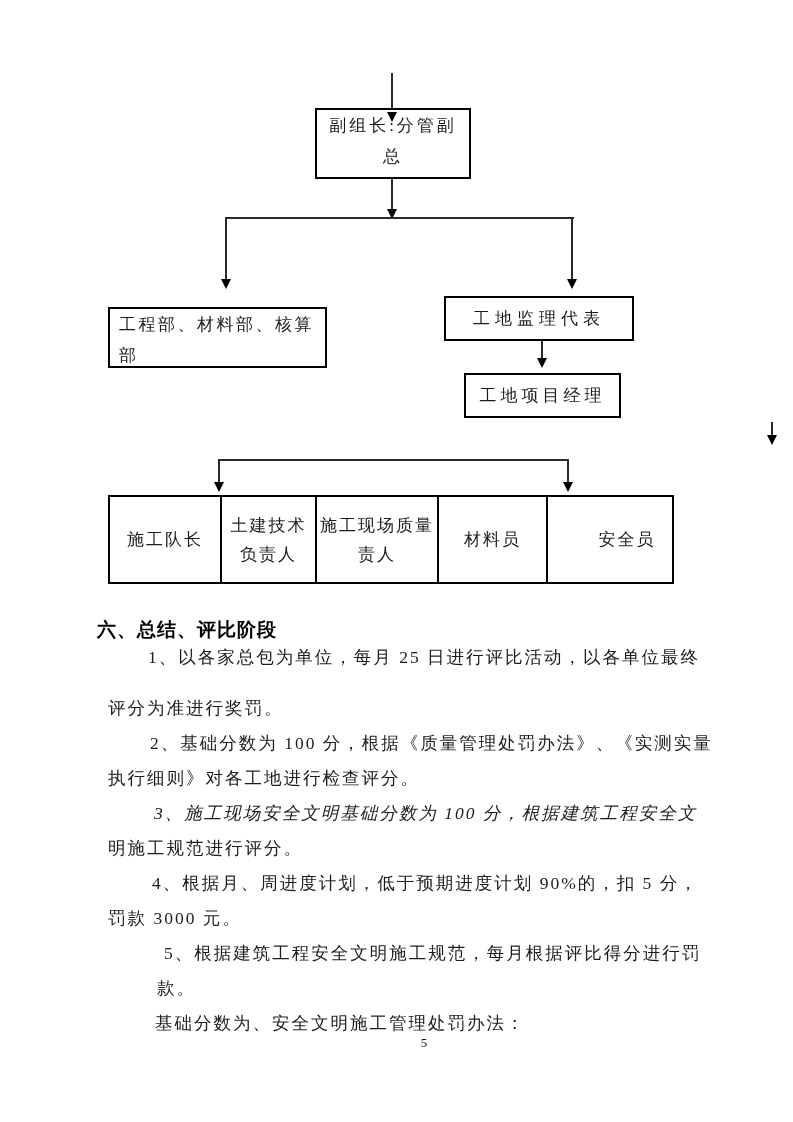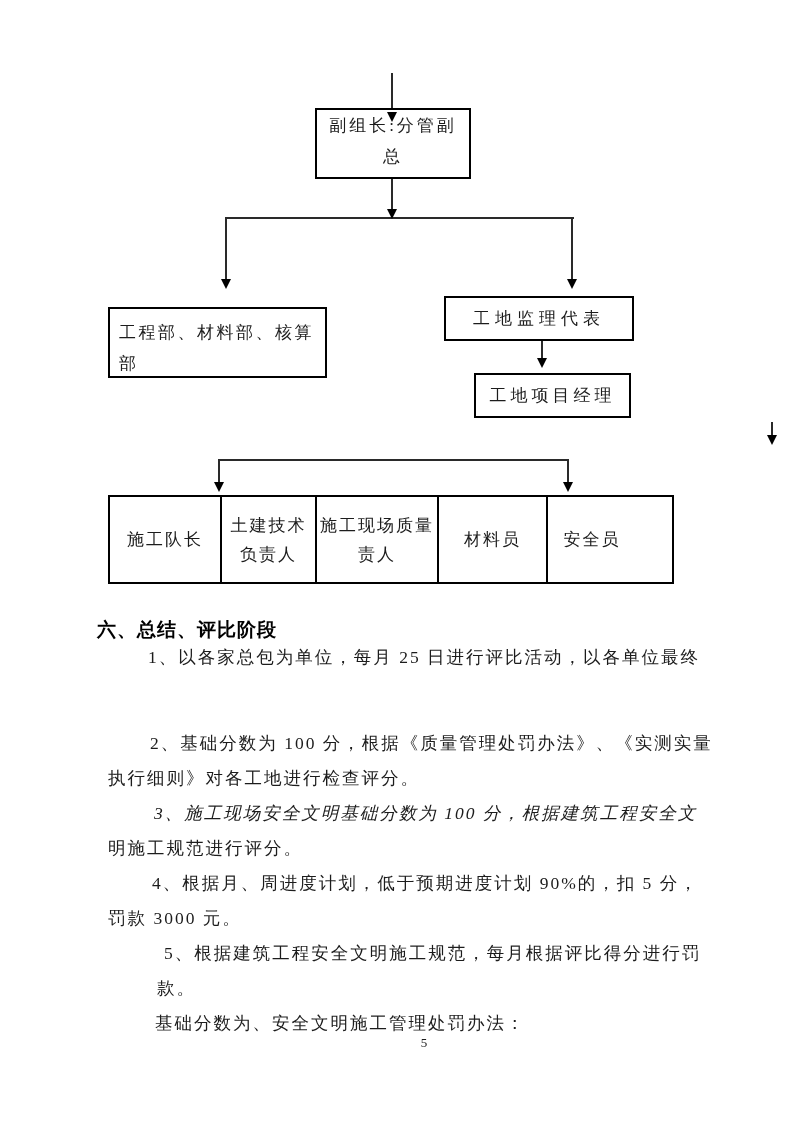--- a/index.html
+++ b/index.html
@@ -71,33 +71,33 @@
     <div>副组长:分管副</div>
     <div>总</div>
   </div>
 
   <div class="vline" style="left:391px; top:179px; height:32px;"></div>
   <div class="arrowhead" style="left:387px; top:209px;"></div>
   <div class="hline" style="left:226px; top:217px; width:348px;"></div>
 
   <div class="vline" style="left:225px; top:217px; height:62px;"></div>
   <div class="arrowhead" style="left:221px; top:279px;"></div>
-  <div class="dbox leftalign" style="left:108px; top:307px; width:219px; height:71px; padding-top:8px; letter-spacing:2.5px;">
+  <div class="dbox leftalign" style="left:108px; top:307px; width:219px; height:61px; padding-top:0; letter-spacing:2.5px;">
     <div>工程部、材料部、核算</div>
     <div>部</div>
   </div>
 
   <div class="vline" style="left:571px; top:217px; height:62px;"></div>
   <div class="arrowhead" style="left:567px; top:279px;"></div>
   <div class="dbox singleline" style="left:444px; top:296px; width:190px; height:45px;">
     <span>工地监理代表</span>
   </div>
   <div class="vline" style="left:541px; top:341px; height:19px;"></div>
   <div class="arrowhead" style="left:537px; top:358px;"></div>
-  <div class="dbox singleline" style="left:474px; top:373px; width:157px; height:45px; letter-spacing:4px;">
+  <div class="dbox singleline" style="left:464px; top:373px; width:157px; height:45px; letter-spacing:4px;">
     <span>工地项目经理</span>
   </div>
 
   <div class="vline" style="left:771px; top:422px; height:15px;"></div>
   <div class="arrowhead" style="left:767px; top:435px;"></div>
 
   <div class="hline" style="left:218px; top:459px; width:351px;"></div>
   <div class="vline" style="left:218px; top:459px; height:24px;"></div>
   <div class="arrowhead" style="left:214px; top:482px;"></div>
   <div class="vline" style="left:567px; top:459px; height:24px;"></div>
@@ -111,28 +111,29 @@
       <div>土建技术</div>
       <div>负责人</div>
     </div>
     <div class="ocell" style="width:122px;">
       <div>施工现场质量</div>
       <div>责人</div>
     </div>
     <div class="ocell" style="width:109px;">
       <div>材料员</div>
     </div>
-    <div class="ocell" style="width:88px;">
+    <div class="ocell" style="width:88px;margin-left:35px;">
       <div>安全员</div>
     </div>
   </div>
 
   <div class="heading">六、总结、评比阶段</div>
 
   <div class="bodyline" style="left:148px; top:645px;text-align:center;">1、以各家总包为单位，每月 25 日进行评比活动，以各单位最终</div>
+  <div class="bodyline" style="left:108px; top:696px;">评分为准进行奖罚。</div>
   <div class="bodyline" style="left:150px; top:731px;text-align:center;">2、基础分数为 100 分，根据《质量管理处罚办法》、《实测实量</div>
   <div class="bodyline" style="left:108px; top:766px;">执行细则》对各工地进行检查评分。</div>
   <div class="bodyline" style="left:154px; top:801px;font-style:italic;">3、施工现场安全文明基础分数为 100 分，根据建筑工程安全文</div>
   <div class="bodyline" style="left:108px; top:836px;">明施工规范进行评分。</div>
   <div class="bodyline" style="left:152px; top:871px;">4、根据月、周进度计划，低于预期进度计划 90%的，扣 5 分，</div>
   <div class="bodyline" style="left:108px; top:906px;">罚款 3000 元。</div>
   <div class="bodyline" style="left:164px; top:941px;">5、根据建筑工程安全文明施工规范，每月根据评比得分进行罚</div>
   <div class="bodyline" style="left:157px; top:976px;">款。</div>
   <div class="bodyline" style="left:155px; top:1011px;">基础分数为、安全文明施工管理处罚办法：</div>
 

